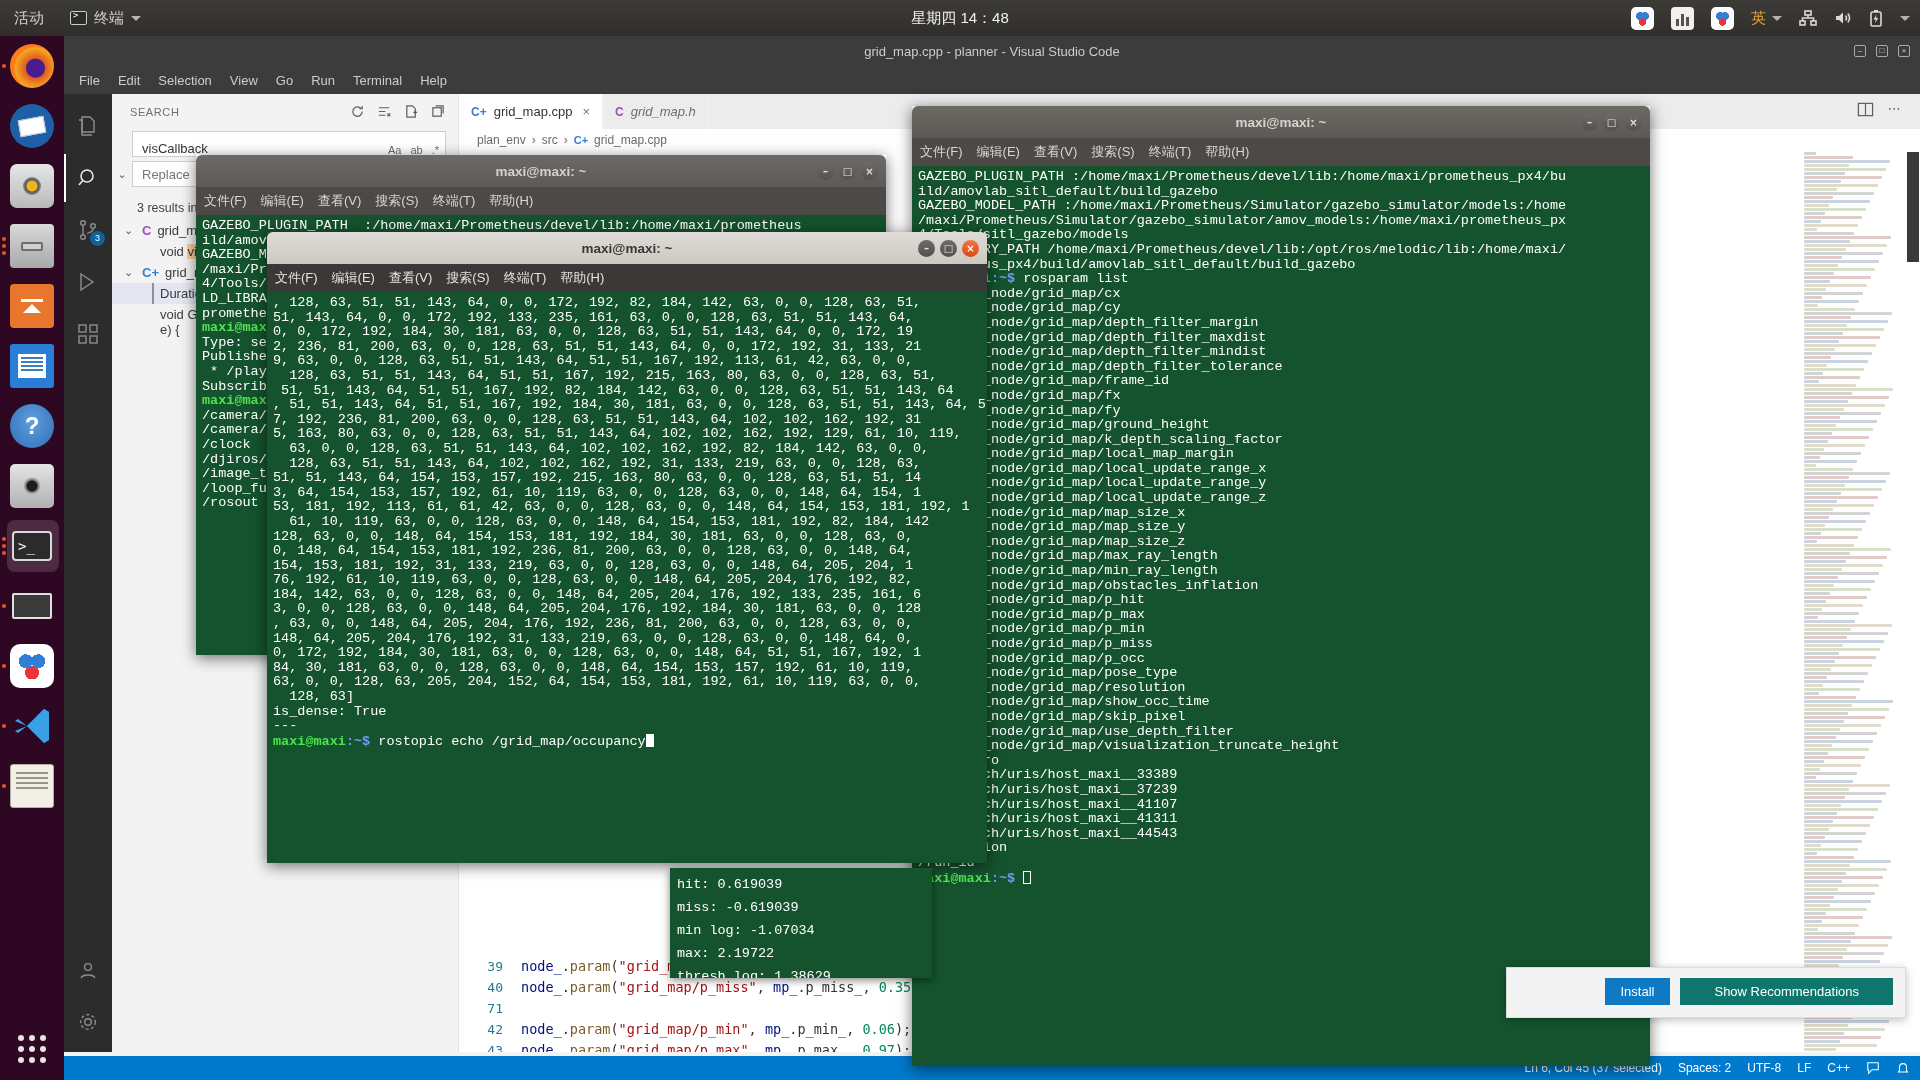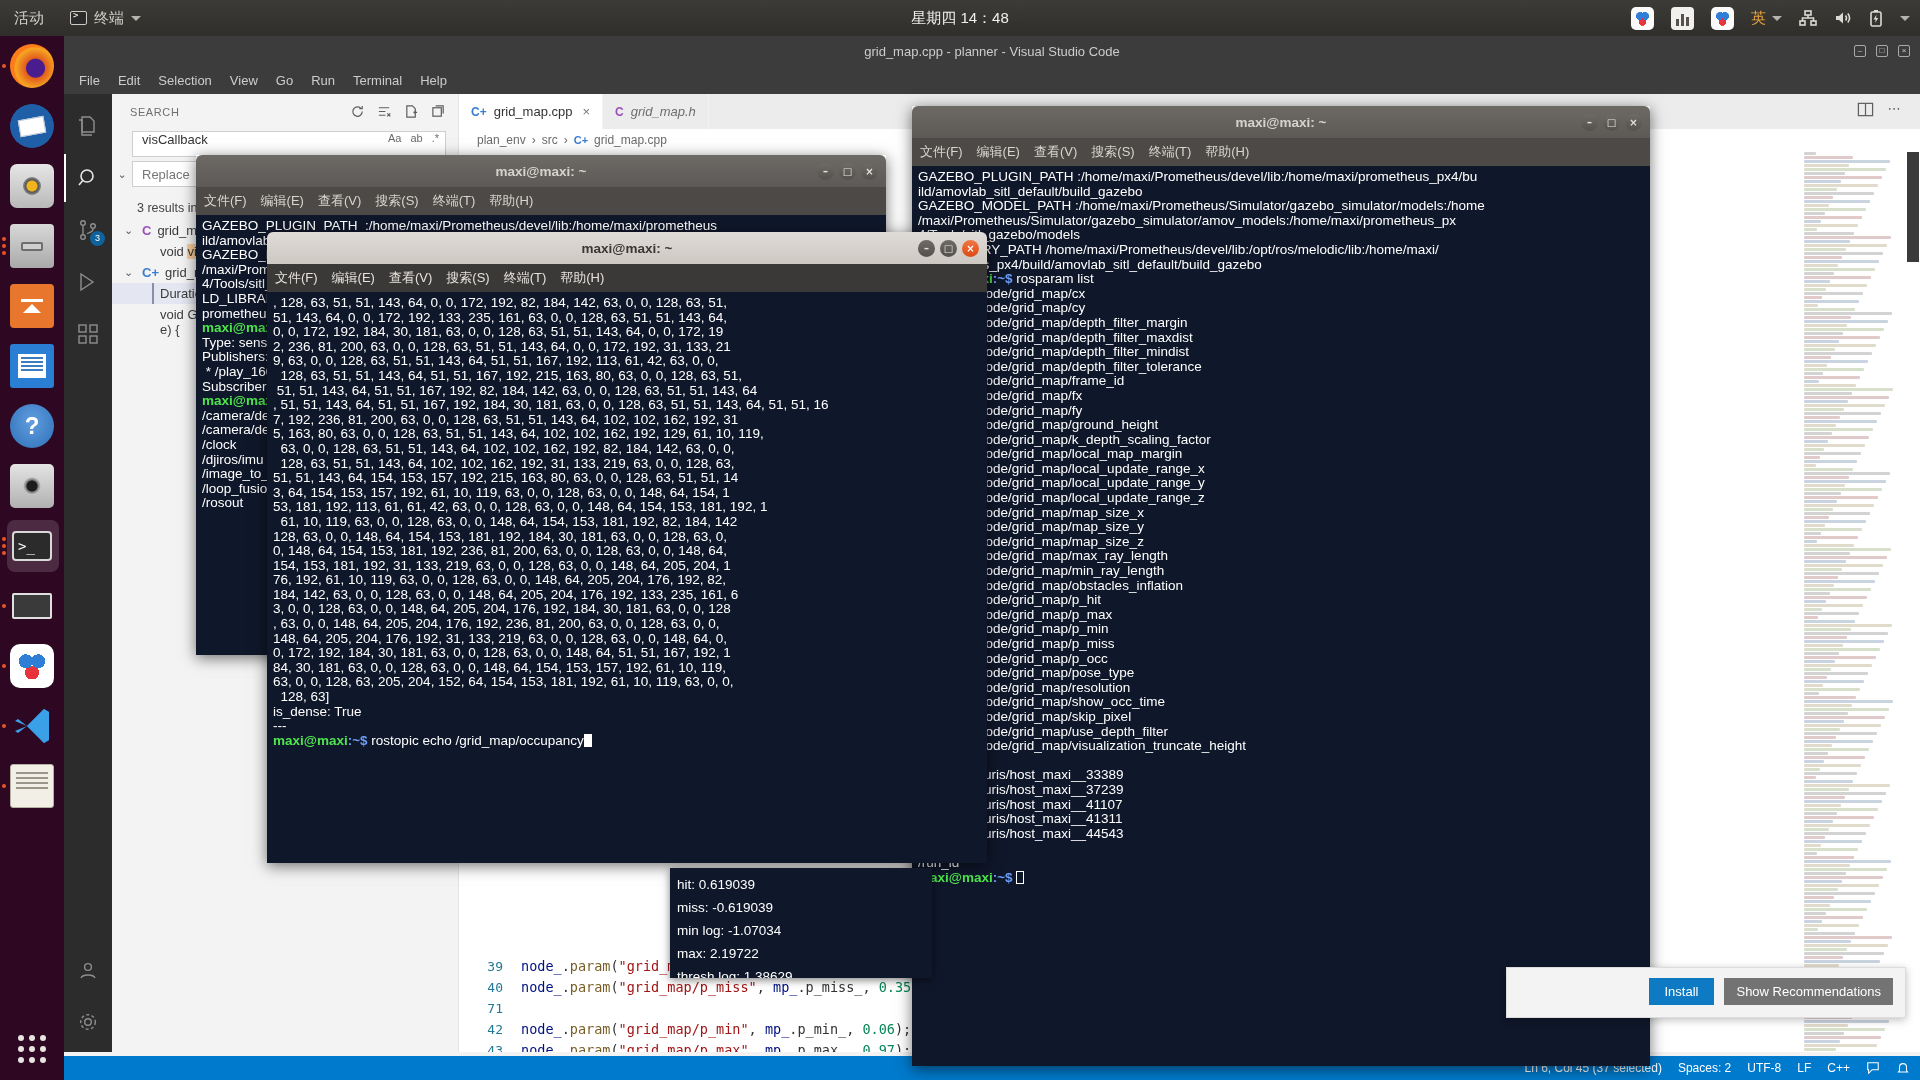--- a/index.html
+++ b/index.html
@@ -124,21 +124,21 @@
   }
 
   .sidebar { width:347px; background:#f3f3f3; border-right:1px solid #e4e4e4; }
   .sb-head {
     height:35px; display:flex; align-items:center; justify-content:space-between;
     padding:0 12px 0 18px; font-size:11px; letter-spacing:.6px; color:#6f6f6f;
   }
   .sb-head-icons { display:flex; gap:12px; }
   .sb-field {
     margin:2px 12px 0 20px; background:#fff; border:1px solid #cecece;
-    height:26px; display:flex; align-items:flex-start; padding:0 6px 0 9px;
+    height:26px; display:flex; align-items:flex-end; padding:0 6px 0 9px;
     font-size:13px; color:#333;
   }
   .sb-field .val { flex:1; }
   .sb-field .opts { display:flex; gap:9px; color:#6b6b6b; font-size:11px; }
   .sb-row2 { display:flex; align-items:center; margin-top:4px; }
   .sb-chev { width:20px; text-align:center; color:#616161; font-size:11px; }
   .sb-replace {
     flex:1; margin-right:12px; background:#fff; border:1px solid #cecece; height:26px;
     display:flex; align-items:center; padding-left:9px; font-size:13px; color:#767676;
   }
@@ -185,21 +185,21 @@
   
   .toast {
     position:absolute; right:14px; bottom:62px; width:400px; background:#f3f3f3;
     border:1px solid #dcdcdc; box-shadow:0 2px 8px rgba(0,0,0,0.25);
     font-size:13px; color:#333; z-index:30;
   }
   .toast-row1 { display:flex; align-items:center; padding:10px 10px 2px 14px; gap:10px; }
   .toast-msg { flex:1; line-height:17px; }
   .toast-btns { display:flex; justify-content:flex-end; gap:10px; padding:10px 12px 12px; }
   .btn-primary { background:#0e7ac4; color:#fff; padding:6px 16px; font-size:13px; }
-  .btn-secondary { background:#737373; color:#fff; padding:6px 12px; font-size:13px; }
+  .btn-secondary { background:#0f766e; color:#fff; padding:6px 34px; font-size:13px; }
 
   
   .term { position:absolute; box-shadow:0 3px 14px rgba(0,0,0,0.55); }
   .term-title {
     height:32px; background:linear-gradient(to bottom,#dfdbd6,#cdc8c2);
     color:#3a3734; font-size:13.5px; font-weight:bold;
     display:flex; align-items:center; justify-content:center; position:relative;
     border-top-left-radius:6px; border-top-right-radius:6px;
   }
   .term-title.inactive { background:linear-gradient(to bottom,#6d6a66,#5c5956); color:#d6d2cd; }
@@ -209,22 +209,22 @@
         background:linear-gradient(to bottom,#6e6b67,#53504d);
         color:#e6e2de; font-size:10px; line-height:17px; text-align:center;
         font-family:"DejaVu Sans", sans-serif;}
   .wb.close { background:linear-gradient(to bottom,#f07746,#dd4814); color:#fff; }
   .term-menu {
     height:28px; background:#3b3937; color:#e6e2de; font-size:13px;
     display:flex; align-items:center; gap:14px; padding-left:8px;
   }
   .term-menu.inactive { background:#4c4946; color:#d9d5d0; }
   .term-body {
-    background:#0f172a; color:#ffffff;
-    font-family:Liberation Sans, sans-serif; font-size:13.5px; line-height:14.6px;
+    background:#14532d; color:#ffffff;
+    font-family:Liberation Mono, monospace; font-size:13.5px; line-height:14.6px;
     padding:4px 0 0 6px; overflow:hidden; white-space:pre;
   }
   .g { color:#4ee44e; }
   .prompt-green { color:#4ee44e; font-weight:bold; }
   .prompt-blue { color:#6c9ef8; font-weight:bold; }
   .cursor { display:inline-block; width:8px; height:13px; background:#fff;
             vertical-align:-2px; }
   .cursor-hollow { display:inline-block; width:8px; height:13px;
             border:1px solid #fff; vertical-align:-2px; }
 </style>

